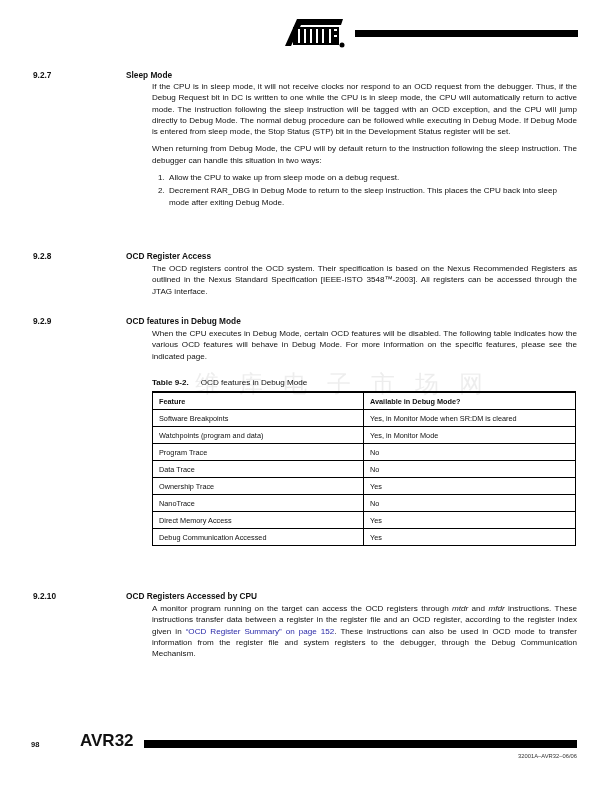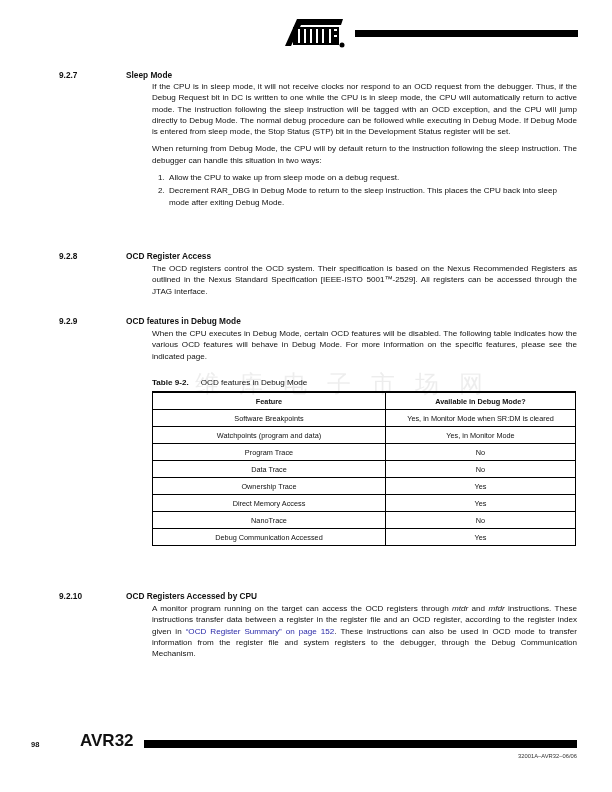--- a/index.html
+++ b/index.html
@@ -1,32 +1,32 @@
 <!DOCTYPE html>
 <html><head>
 <meta charset="utf-8">
 <style>
   html, body { margin: 0; padding: 0; background: #ffffff; }
   body { width: 612px; height: 792px; position: relative; overflow: hidden;
          font-family: "Liberation Sans", sans-serif; color: #111; }
   .abs { position: absolute; }
   .logo { left: 283px; top: 17px; width: 62px; height: 31px; }
   .topbar { left: 355px; top: 30px; width: 223px; height: 7px; background: #000; }
-  .sec-num { left: 33px; font-size: 8.3px; font-weight: bold; margin-left: 26px; }
+  .sec-num { left: 33px; font-size: 8.3px; font-weight: bold; }
   .sec-title { left: 82px; font-size: 8.3px; font-weight: bold; margin-left: 44px; }
   .para { left: 152px; width: 425px; font-size: 8.1px; line-height: 11.3px; text-align: justify; }
   .para p { margin: 0 0 6px 0; }
   .list { margin: 0; padding: 0; list-style: none; }
   .list li { position: relative; padding-left: 17px; margin-bottom: 2px; text-align: left; }
   .list li .n { position: absolute; left: 6px; top: 0; }
   .caption { left: 152px; top: 378px; font-size: 8.1px; }
   .caption b { margin-right: 12px; }
   table.t { position: absolute; left: 152px; top: 391px; width: 424px; border-collapse: collapse;
             font-size: 7.3px; }
-  table.t th, table.t td { border: 1px solid #000; height: 16px; padding: 0 17px; text-align: center; vertical-align: middle; }
+  table.t th, table.t td { border: 1px solid #000; height: 16px; padding: 0 6px; text-align: left; vertical-align: middle; }
   table.t th { font-weight: bold; border-top-width: 2px; }
   table.t td:first-child, table.t th:first-child { width: 198px; }
   .link { color: #2a2aa8; }
   .footnum { left: 31px; top: 740px; font-size: 7.5px; font-weight: bold; }
   .foottitle { left: 80px; top: 731px; font-size: 17px; font-weight: bold; }
   .footbar { left: 144px; top: 740px; width: 433px; height: 8px; background: #000; }
   .footcode { right: 35px; top: 753px; font-size: 5.8px; color: #333; }
   .watermark { left: 195px; top: 368px; font-size: 24px; color: rgba(0,0,0,0.07); letter-spacing: 20px; white-space: nowrap; text-align: right; }
 </style>
 </head>
@@ -60,21 +60,21 @@
   <p>When returning from Debug Mode, the CPU will by default return to the instruction following the sleep instruction. The debugger can handle this situation in two ways:</p>
   <ul class="list">
     <li><span class="n">1.</span><span>Allow the CPU to wake up from sleep mode on a debug request.</span></li>
     <li><span class="n">2.</span><span>Decrement RAR_DBG in Debug Mode to return to the sleep instruction. This places the CPU back into sleep mode after exiting Debug Mode.</span></li>
   </ul>
 </div>
 
 <div class="abs sec-num" style="top:251px">9.2.8</div>
 <div class="abs sec-title" style="top:251px">OCD Register Access</div>
 <div class="abs para" style="top:263px">
-  <p>The OCD registers control the OCD system. Their specification is based on the Nexus Recommended Registers as outlined in the Nexus Standard Specification [IEEE-ISTO 5001™-2529]. All registers can be accessed through the JTAG interface.</p>
+  <p>The OCD registers control the OCD system. Their specification is based on the Nexus Recommended Registers as outlined in the Nexus Standard Specification [IEEE-ISTO 3548™-2003]. All registers can be accessed through the JTAG interface.</p>
 </div>
 
 <div class="abs sec-num" style="top:316px">9.2.9</div>
 <div class="abs sec-title" style="top:316px">OCD features in Debug Mode</div>
 <div class="abs para" style="top:328px">
   <p>When the CPU executes in Debug Mode, certain OCD features will be disabled. The following table indicates how the various OCD features will behave in Debug Mode. For more information on the specific features, please see the indicated page.</p>
 </div>
 
 <div class="abs caption">
   <b>Table 9-2.</b><span>OCD features in Debug Mode</span>
@@ -102,26 +102,26 @@
       </tr>
     <tr>
         <td>Data Trace</td>
         <td>No</td>
       </tr>
     <tr>
         <td>Ownership Trace</td>
         <td>Yes</td>
       </tr>
     <tr>
+        <td>NanoTrace</td>
+        <td>No</td>
+      </tr>
+    <tr>
         <td>Direct Memory Access</td>
         <td>Yes</td>
-      </tr>
-    <tr>
-        <td>NanoTrace</td>
-        <td>No</td>
       </tr>
     <tr>
         <td>Debug Communication Accessed</td>
         <td>Yes</td>
       </tr>
   </tbody>
 </table>
 
 <div class="abs sec-num" style="top:591px">9.2.10</div>
 <div class="abs sec-title" style="top:591px">OCD Registers Accessed by CPU</div>

